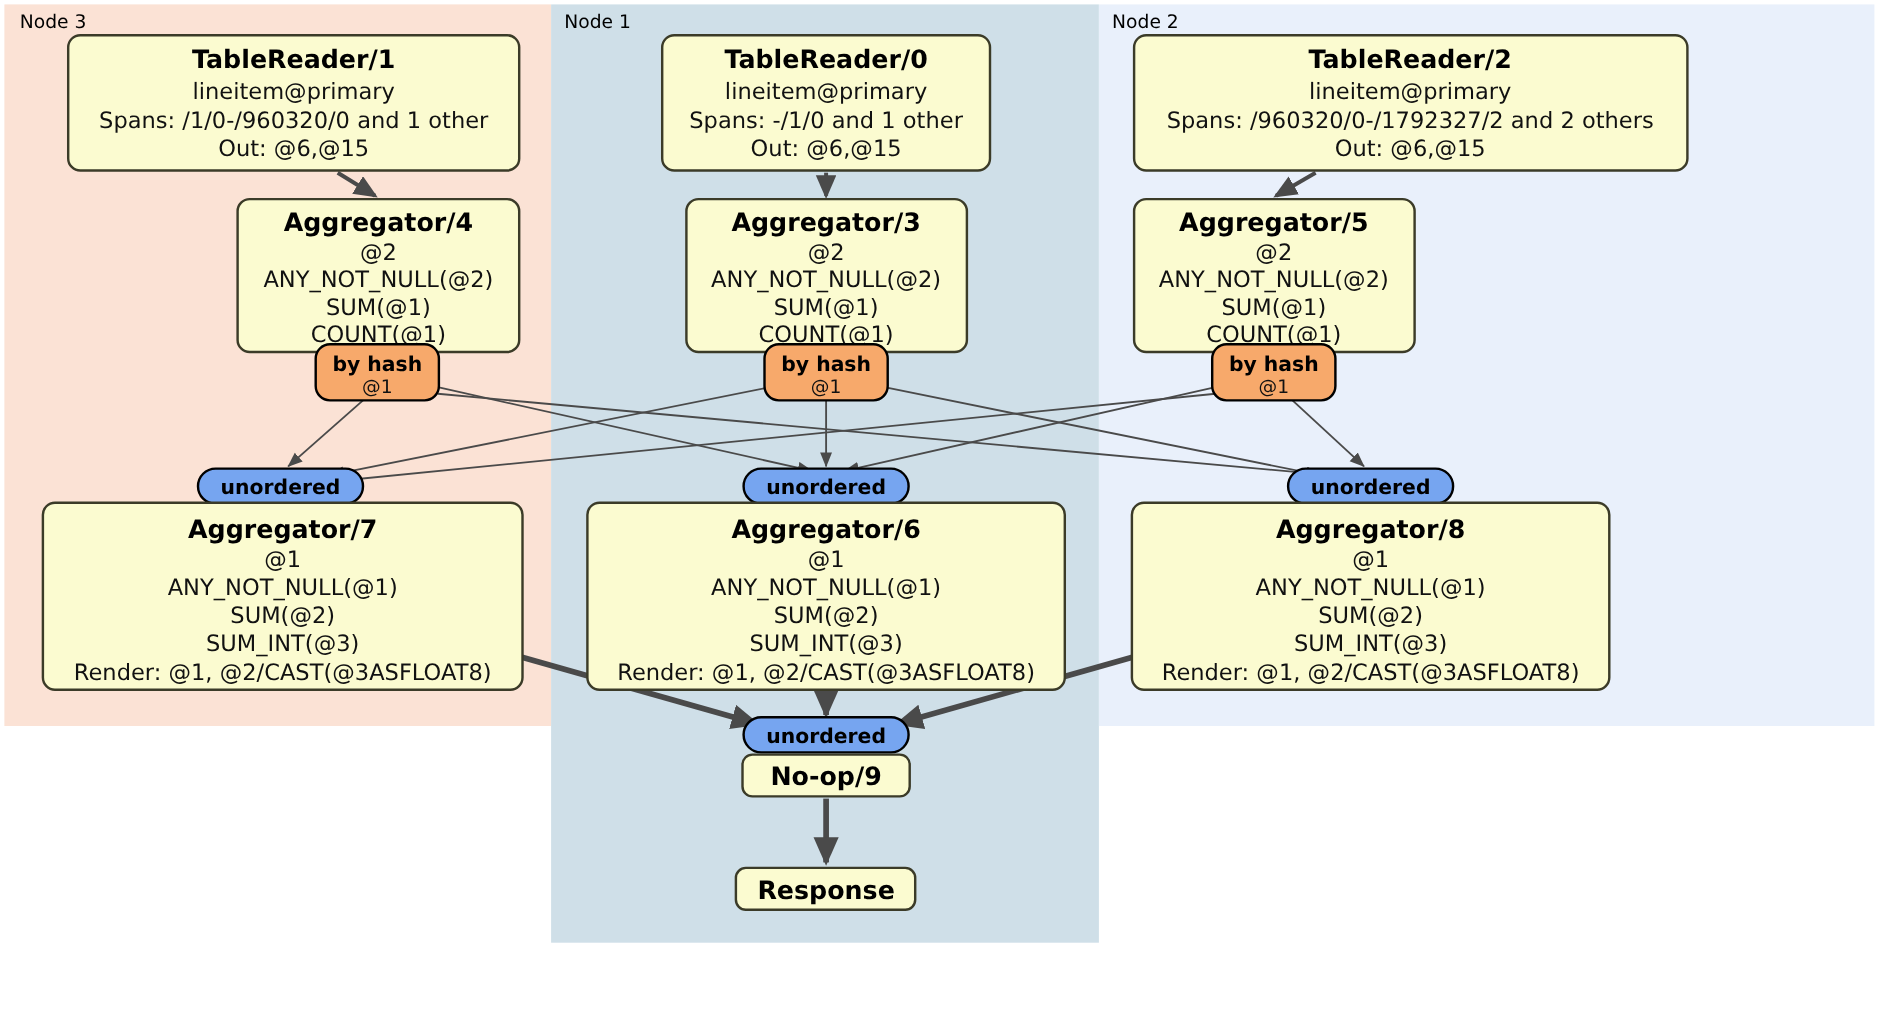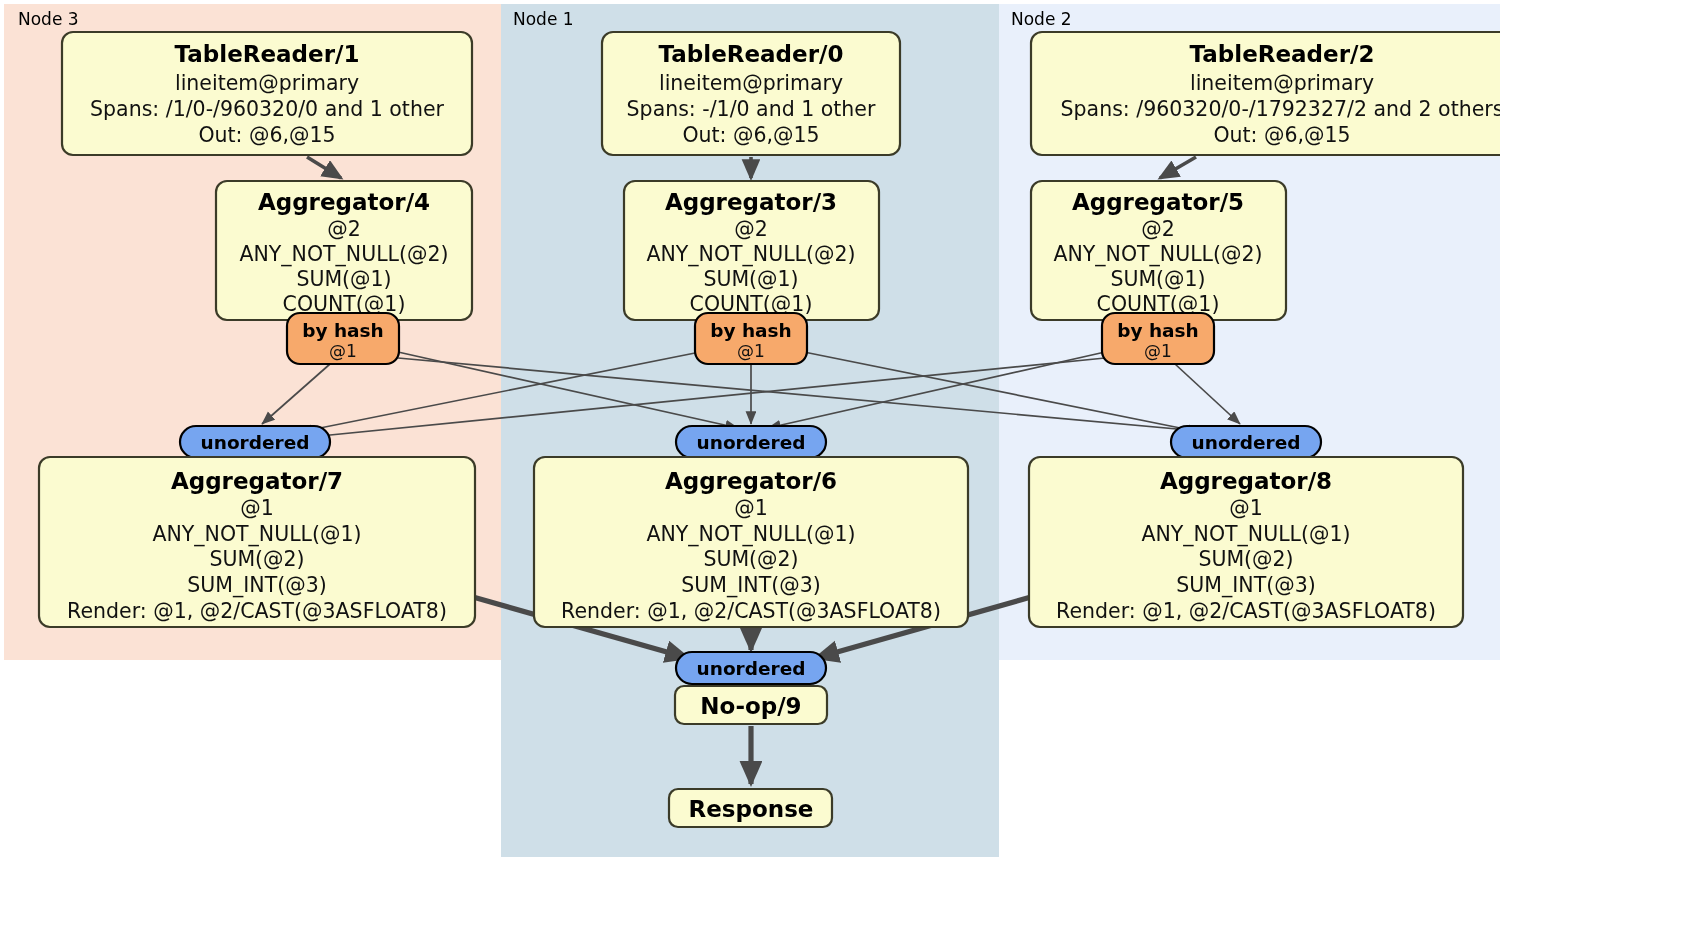--- a/index.html
+++ b/index.html
@@ -5,21 +5,21 @@
   html, body {
     margin: 0;
     padding: 0;
     background: #ffffff;
   }
   body {
     font-family: "DejaVu Sans", sans-serif;
   }
   #canvas {
     position: relative;
-    width: 1500px;
+    width: 1708px;
     height: 940px;
     background: #ffffff;
     overflow: hidden;
   }
   svg.layer {
     position: absolute;
     left: 0;
     top: 0;
     width: 1708px;
     height: 940px;

